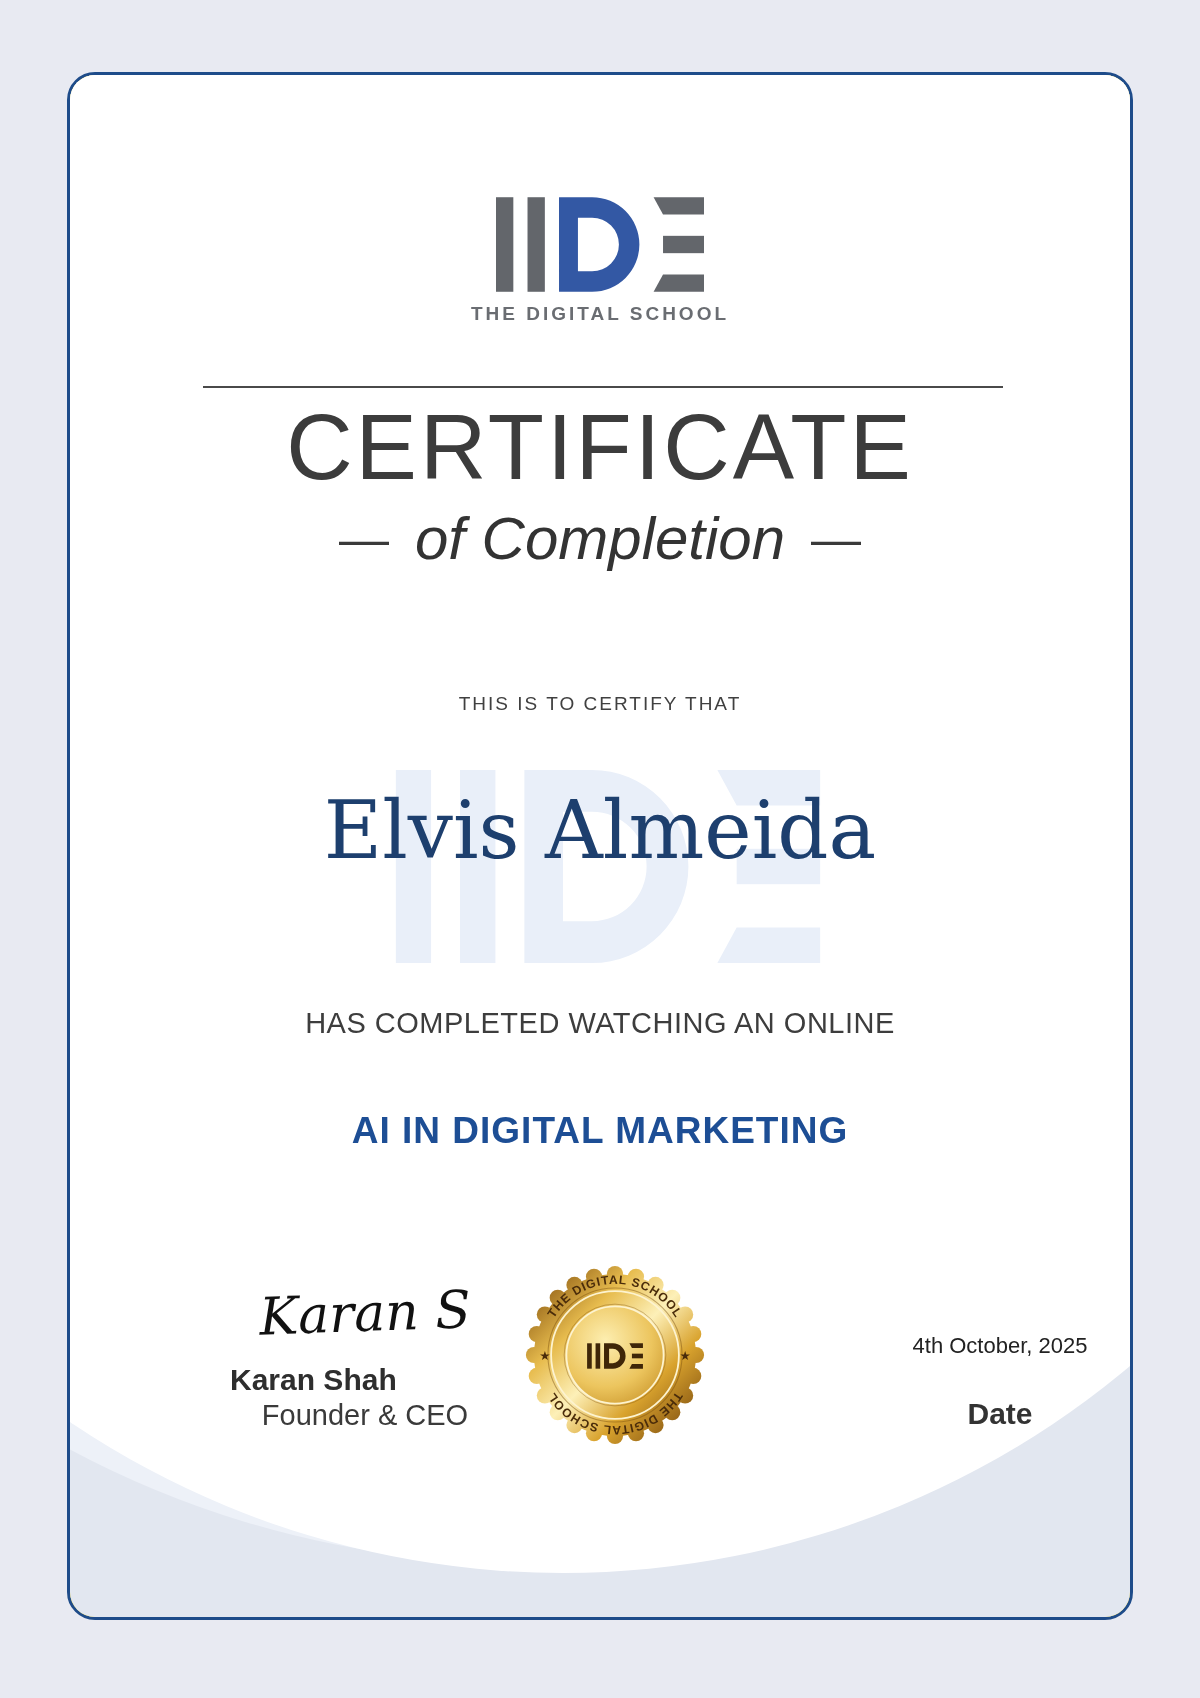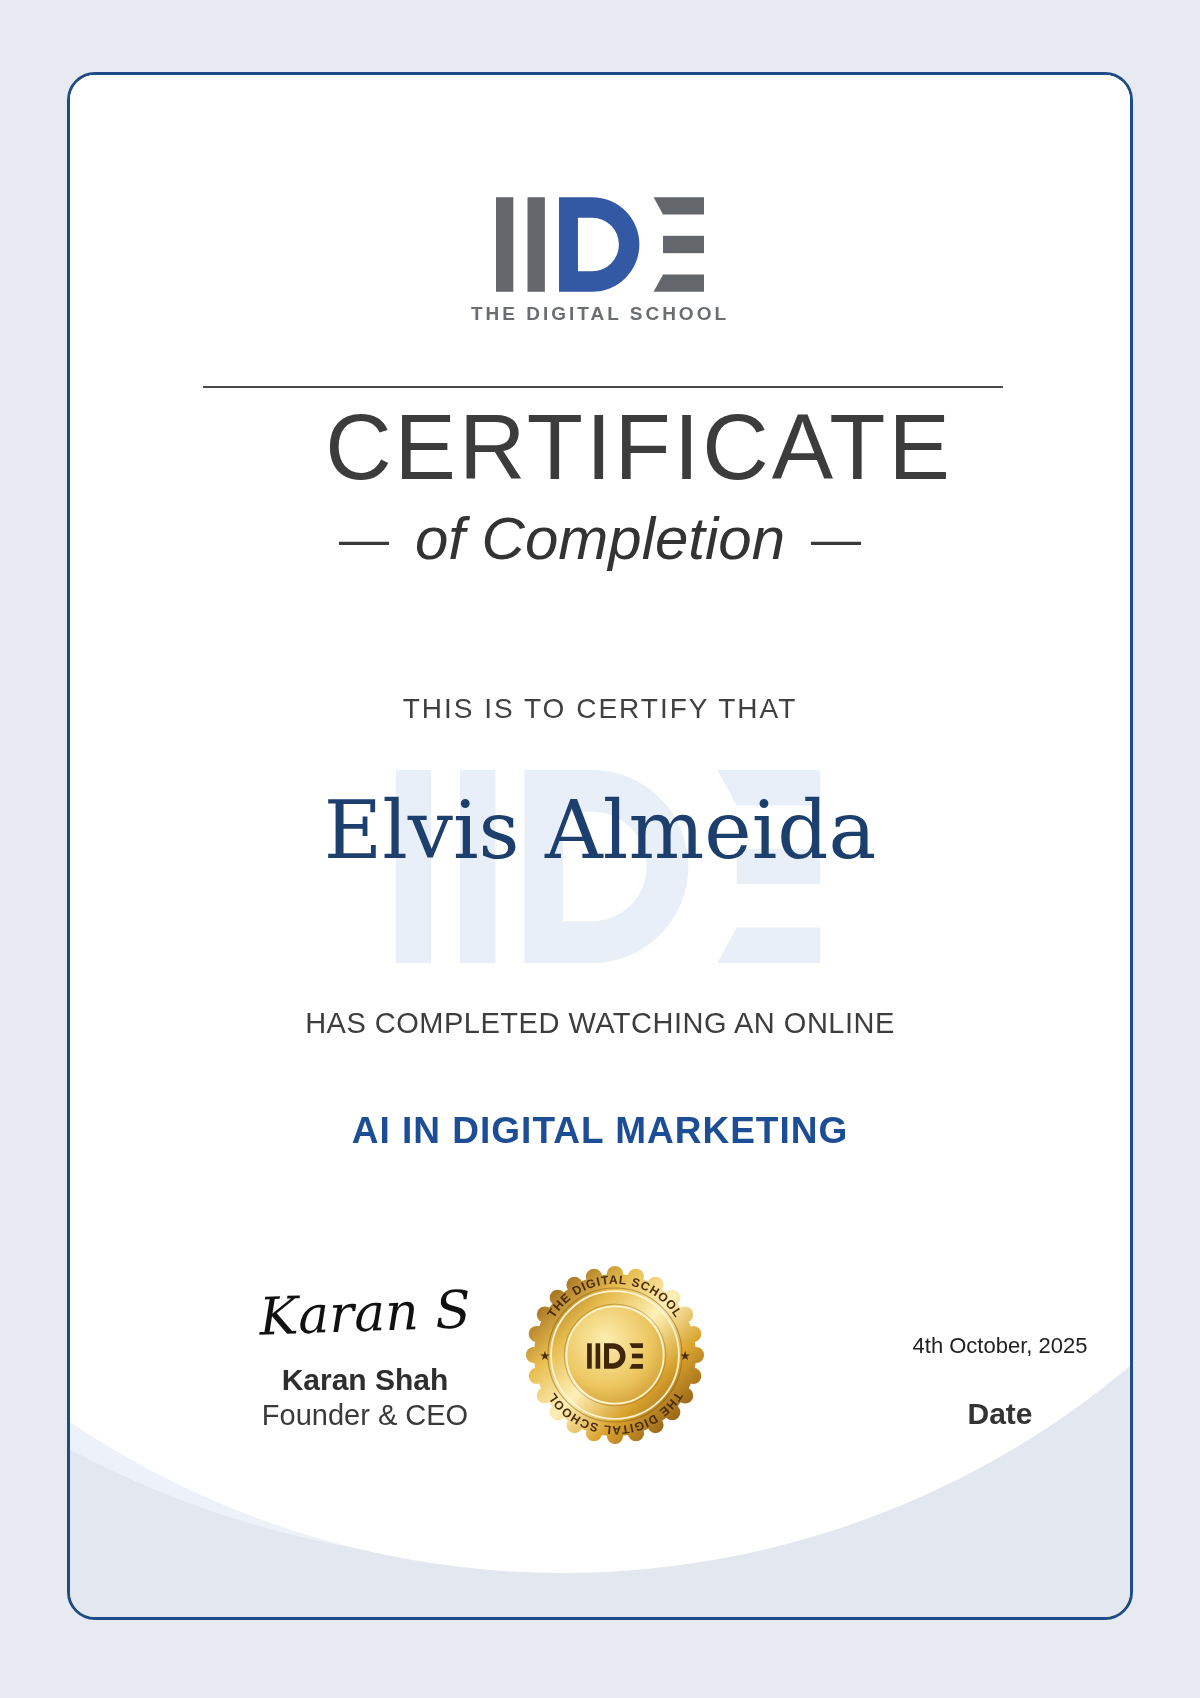--- a/index.html
+++ b/index.html
@@ -25,41 +25,41 @@
   .content{position:relative;z-index:2;}
 
   
   .logo-top{top:122px;}
   .logo-top svg{width:208px;height:95px;}
   .tagline{top:228px;font-size:19px;font-weight:bold;letter-spacing:3px;color:#6a6d72;}
 
   .divider{top:311px;left:133px;width:800px;height:2px;background:#4a4a4a;}
 
   
-  .cert-title{top:326px;font-size:92px;font-weight:500;letter-spacing:3px;color:#3c3c3c;line-height:1;margin-left:39px;}
+  .cert-title{top:326px;font-size:92px;font-weight:500;letter-spacing:3px;color:#3c3c3c;line-height:1;}
   .cert-sub{top:428px;display:flex;justify-content:center;align-items:center;gap:26px;color:#333;}
   .cert-sub .script{font-family:Liberation Sans, sans-serif;font-style:italic;font-size:60px;line-height:1.2;}
   .cert-sub .dash{font-size:50px;color:#3a3a3a;line-height:1;}
 
-  .certify-line{top:618px;font-size:28px;letter-spacing:2px;color:#404040;}
+  .certify-line{top:618px;font-size:19px;letter-spacing:2px;color:#404040;}
 
   
   .watermark{top:695px;left:50%;transform:translateX(calc(-50% + 8px));z-index:1;}
   .watermark svg{width:425px;height:193px;}
   .recipient{top:712px;font-family:"DejaVu Serif", serif;
              font-size:80px;color:#1d3f6e;line-height:1.1;z-index:2;}
 
   .completion-lines{top:928px;font-size:29px;color:#3d3d3d;line-height:41px;letter-spacing:0.5px;}
   .course-title{top:1026px;font-size:37px;font-weight:bold;letter-spacing:1px;color:#1d4e95;margin-top:9px;}
 
   
   .sig-script{top:1208px;left:160px;width:270px;text-align:center;
               font-family:"DejaVu Serif", serif;font-style:italic;font-size:52px;
               color:#111;transform:rotate(-2deg);}
-  .sig-name{top:1288px;left:160px;width:270px;text-align:center;font-size:30px;font-weight:bold;color:#2e2e2e;}
+  .sig-name{top:1288px;left:160px;width:270px;text-align:left;font-size:30px;font-weight:bold;color:#2e2e2e;}
   .sig-role{top:1324px;left:160px;width:270px;text-align:center;font-size:29px;color:#3a3a3a;}
 
   .seal{top:1190px;left:455px;width:180px;height:180px;}
   .seal svg{width:180px;height:180px;}
   .seal-ring-text{font-family:"Liberation Sans", sans-serif;font-size:13.5px;font-weight:bold;
                   letter-spacing:1px;fill:#4a2c0a;}
   .seal-star{font-size:14px;fill:#4a2c0a;}
 
   .date-value{top:1258px;left:790px;width:280px;text-align:center;font-size:22px;color:#222;}
   .date-label{top:1322px;left:790px;width:280px;text-align:center;font-size:30px;font-weight:bold;color:#333;}

